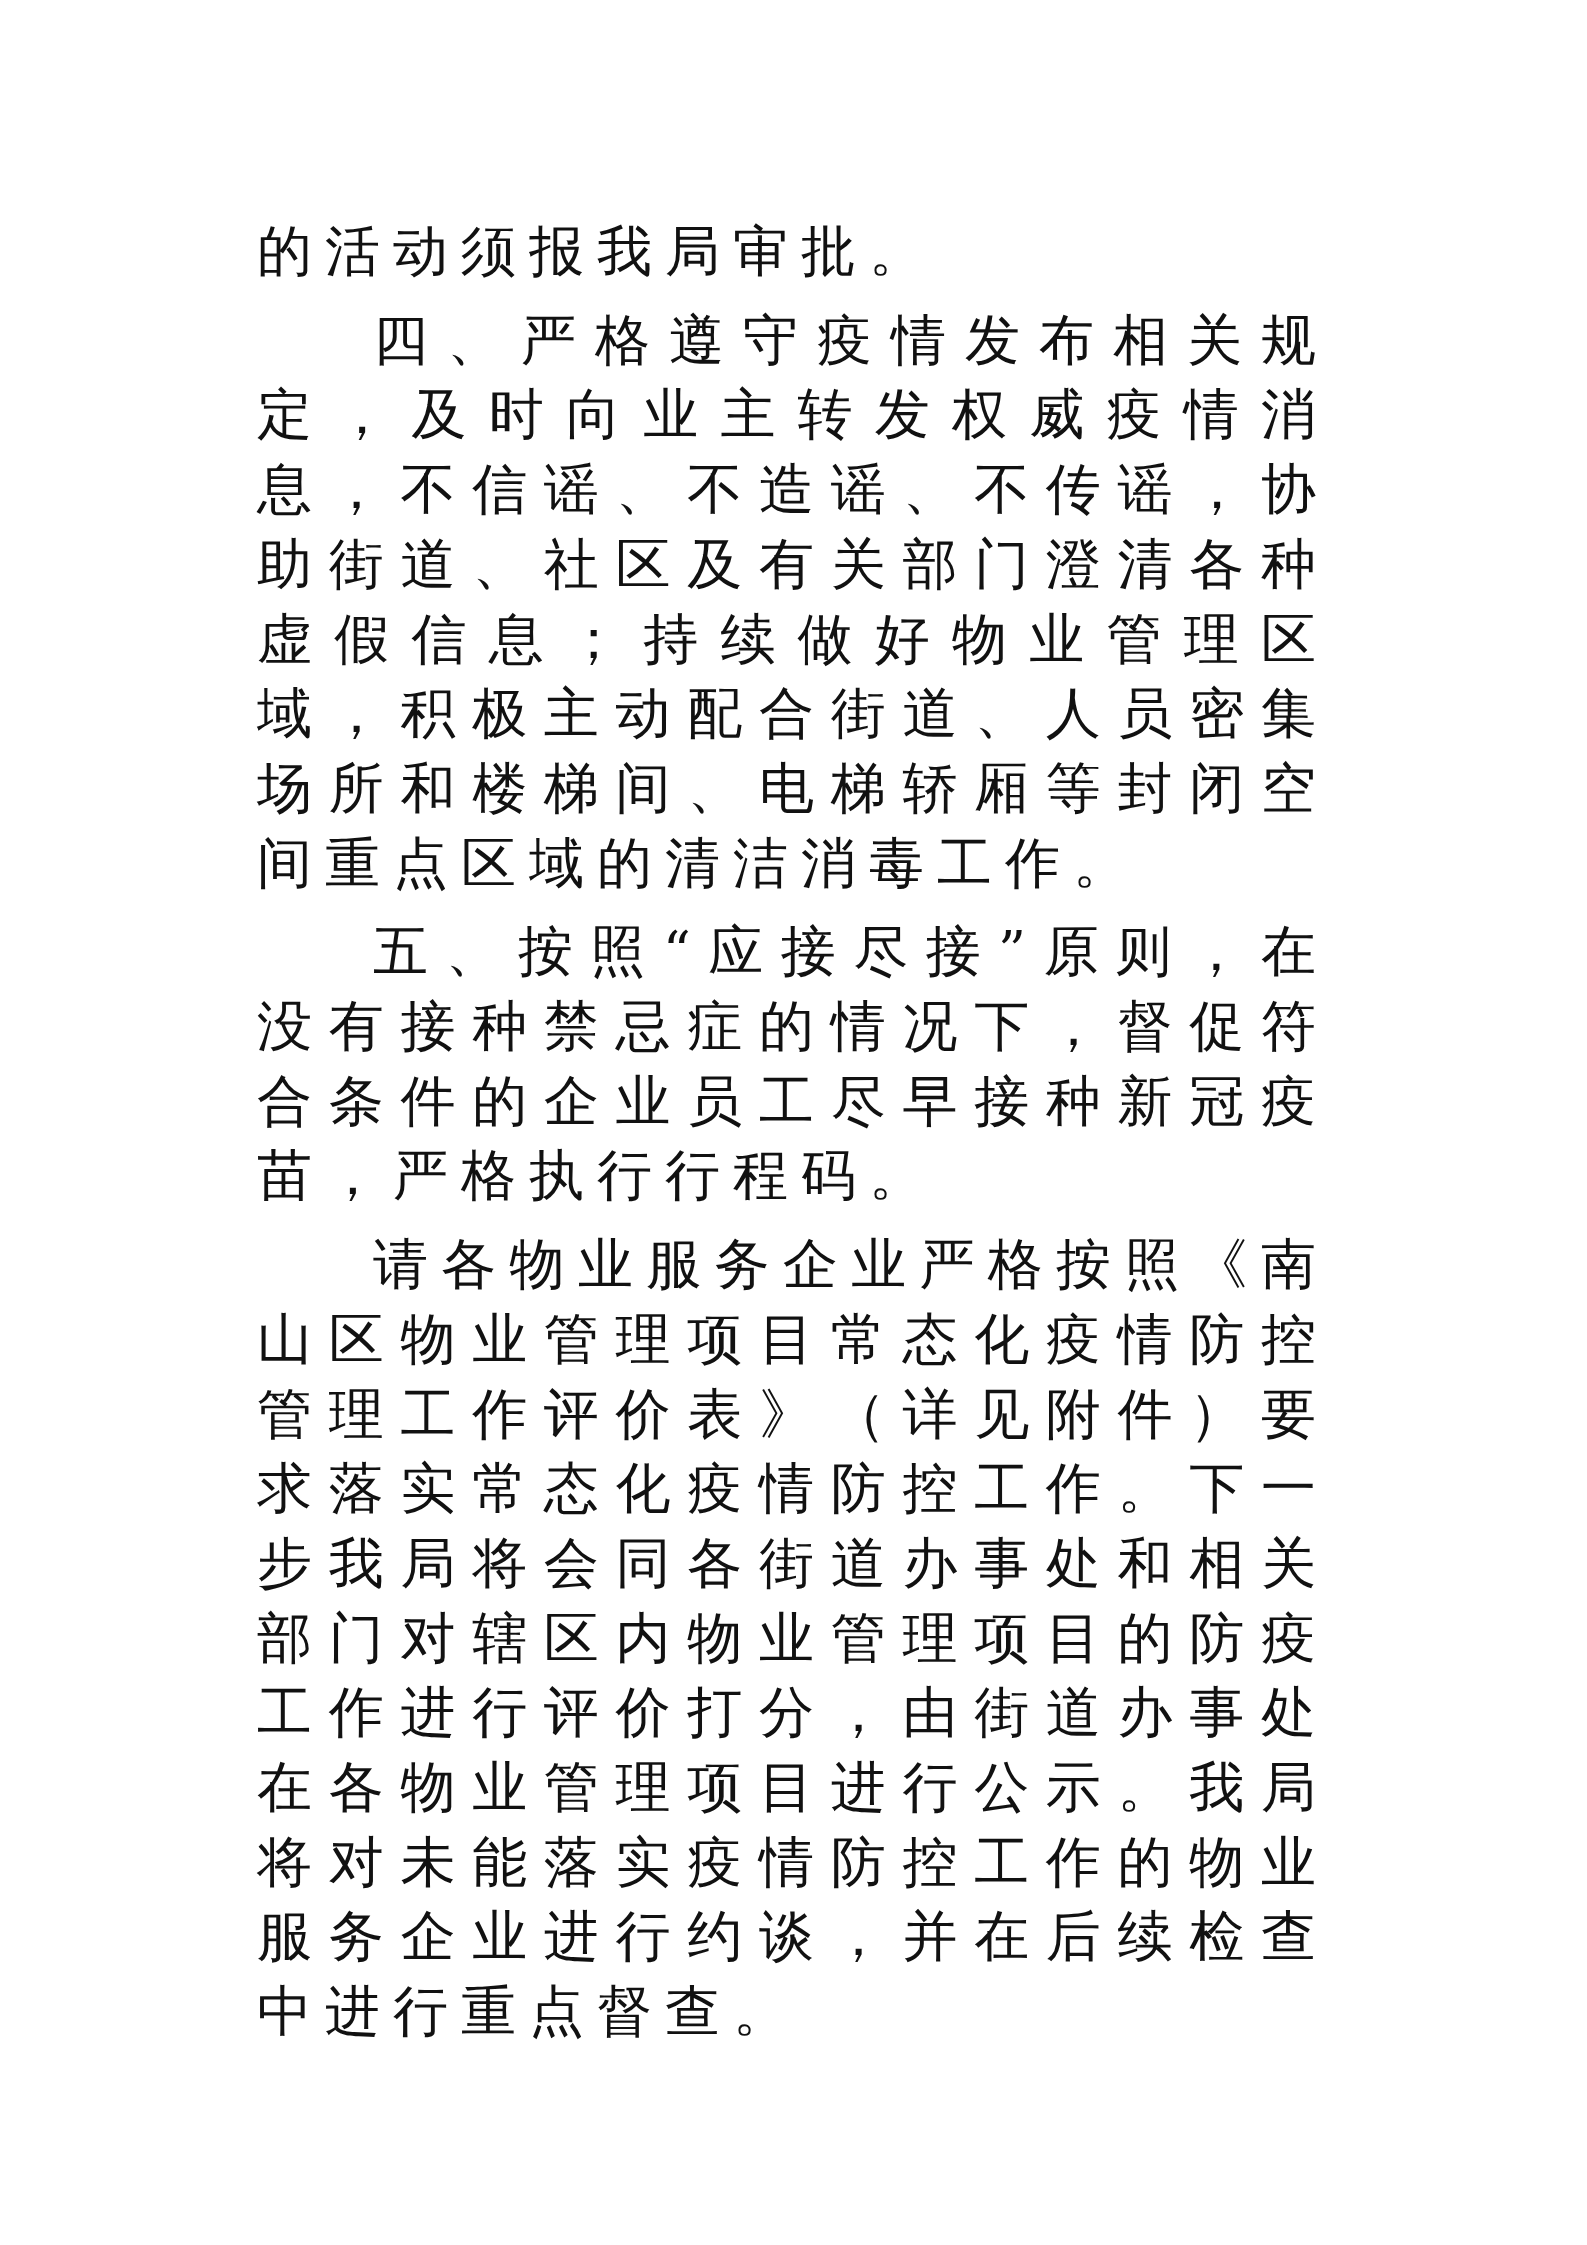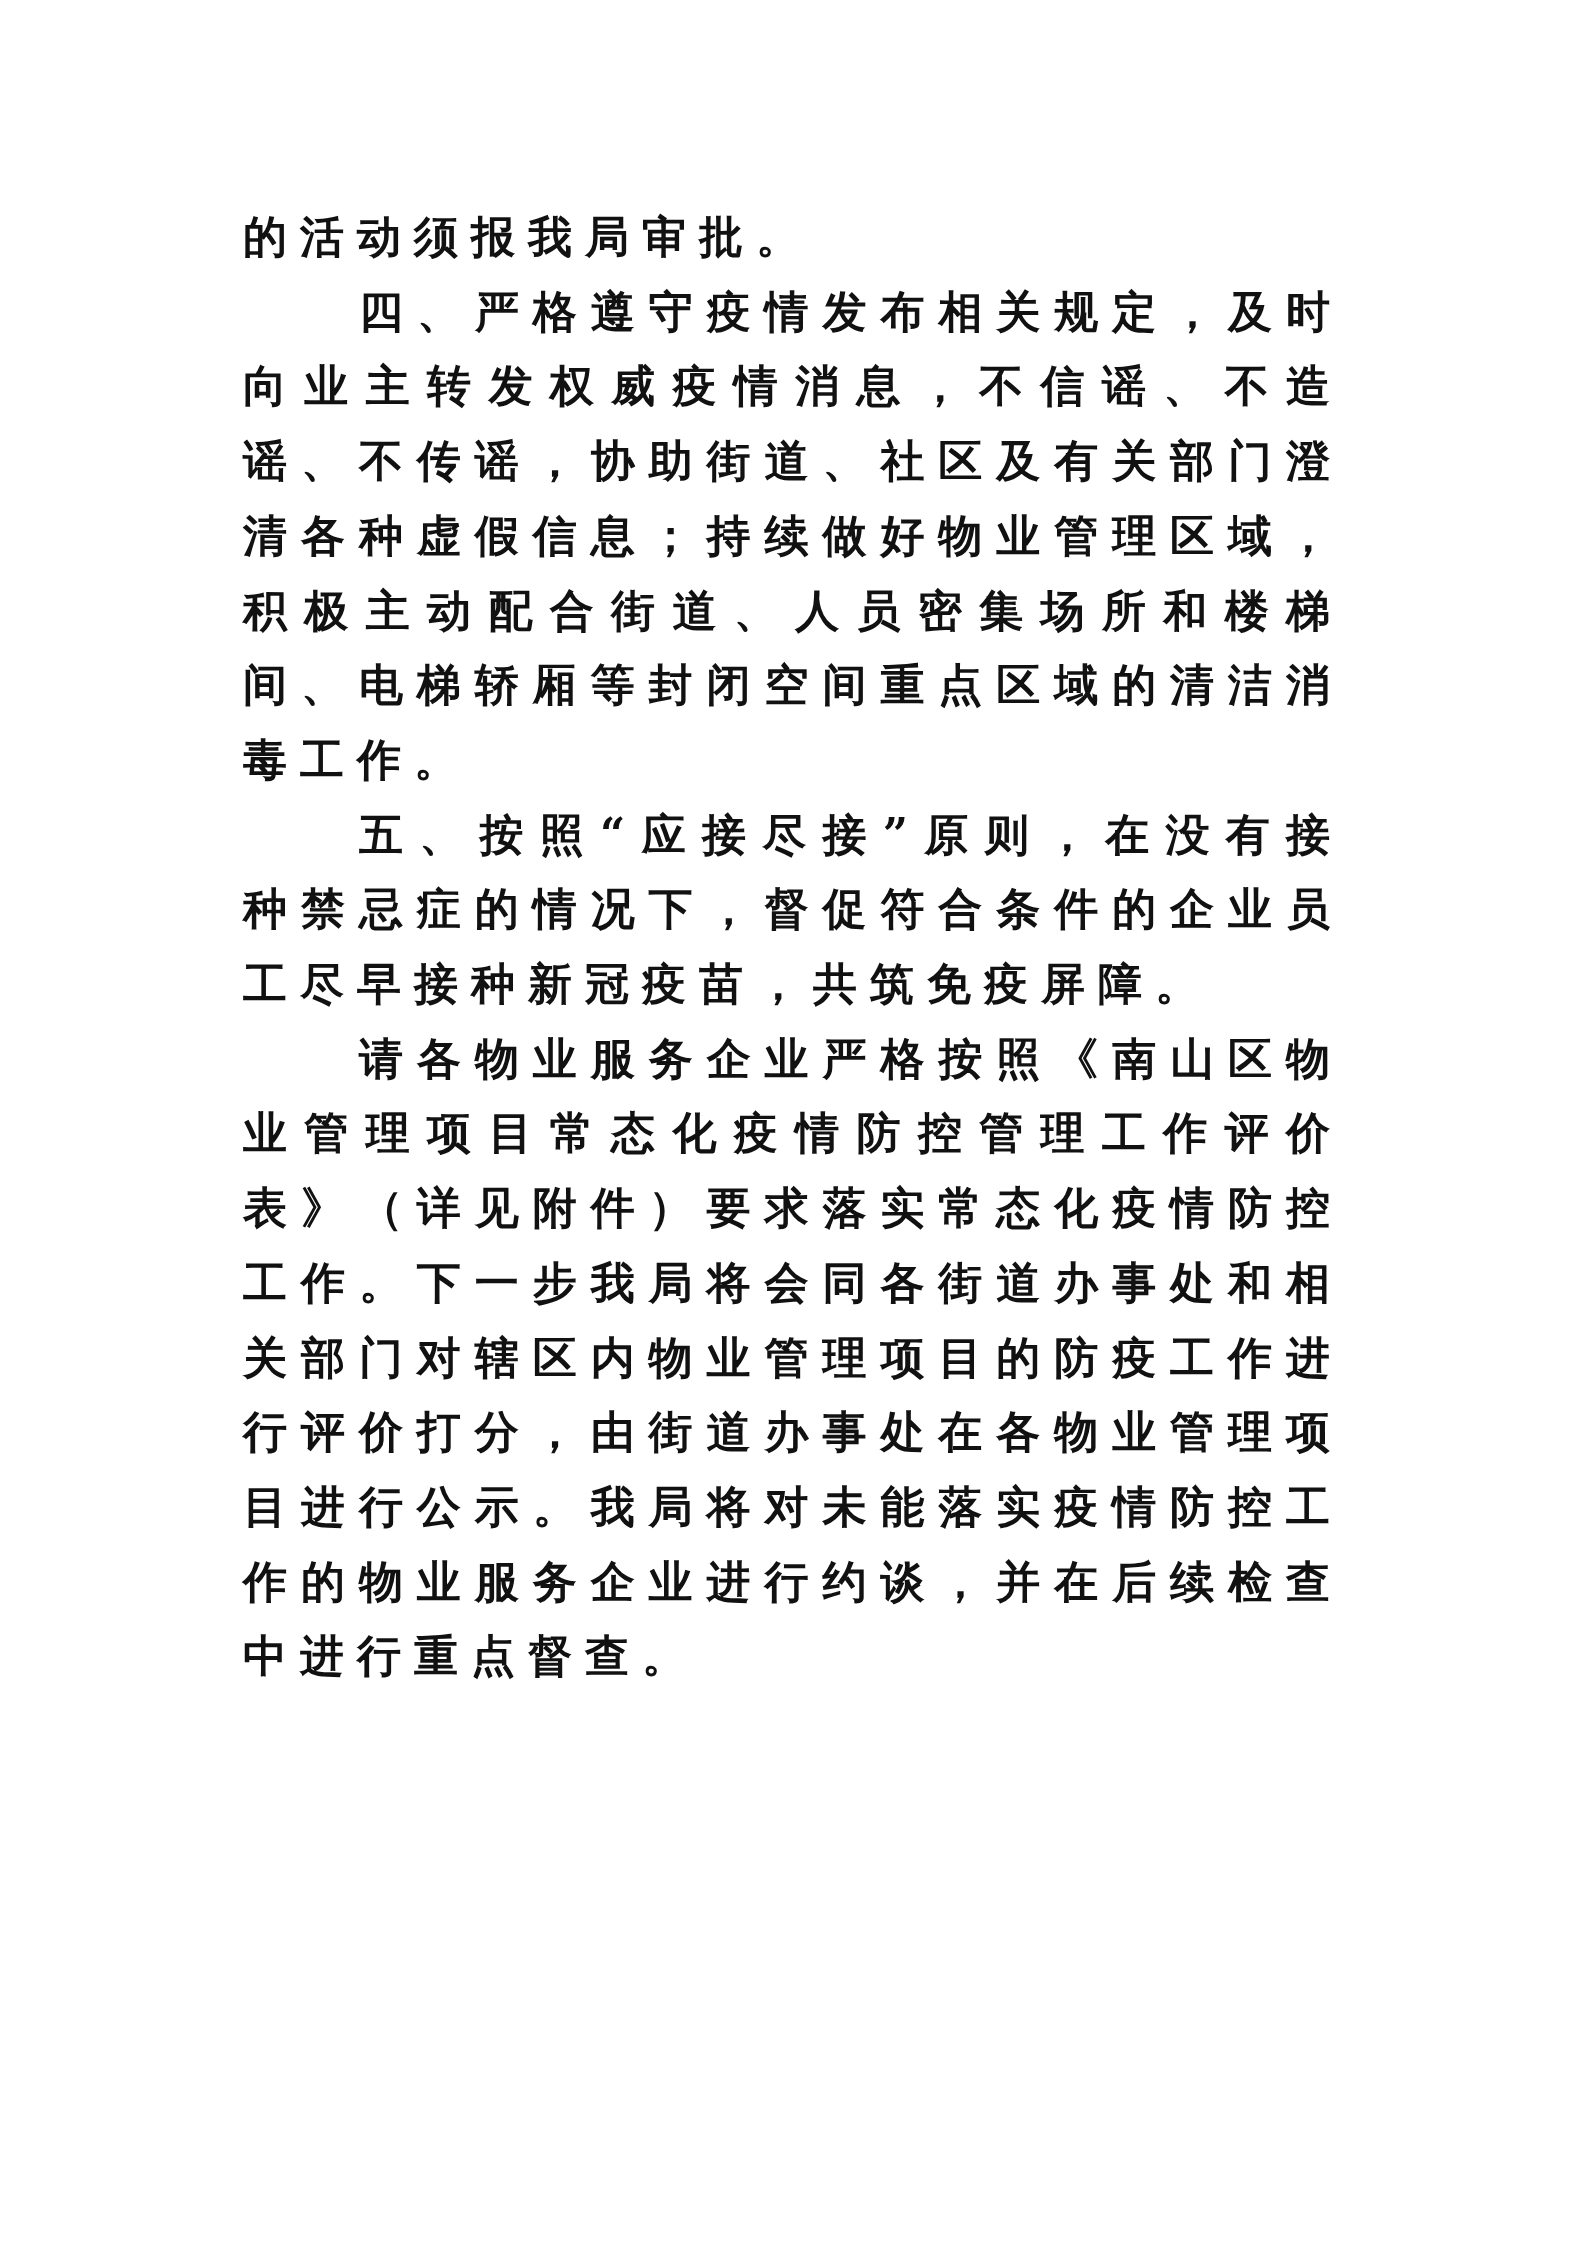--- a/index.html
+++ b/index.html
@@ -15,35 +15,34 @@
     font-family: "DejaVu Serif", "Liberation Serif", serif;
     color: #111111;
   }
   .page {
     position: absolute;
     left: 243px;
     top: 200px;
     width: 1100px;
   }
   .para {
-    margin: 0;
-    font-size: 44px;
+    margin: 14px;
+    font-size: 55px;
     line-height: 74.7px;
     letter-spacing: 13px;
     text-align: justify;
     text-justify: inter-character;
     word-break: break-all;
-    font-weight: bold;
   }
   .para.indent {
     text-indent: 116px;
   }
 </style>
 </head>
 <body>
 
 <div class="page">
   <p class="para">的活动须报我局审批。</p>
   <p class="para indent">四、严格遵守疫情发布相关规定，及时向业主转发权威疫情消息，不信谣、不造谣、不传谣，协助街道、社区及有关部门澄清各种虚假信息；持续做好物业管理区域，积极主动配合街道、人员密集场所和楼梯间、电梯轿厢等封闭空间重点区域的清洁消毒工作。</p>
-  <p class="para indent">五、按照“应接尽接”原则，在没有接种禁忌症的情况下，督促符合条件的企业员工尽早接种新冠疫苗，共筑免疫屏障。</p>
+  <p class="para indent">五、按照“应接尽接”原则，在没有接种禁忌症的情况下，督促符合条件的企业员工尽早接种新冠疫苗，严格执行行程码。</p>
   <p class="para indent">请各物业服务企业严格按照《南山区物业管理项目常态化疫情防控管理工作评价表》（详见附件）要求落实常态化疫情防控工作。下一步我局将会同各街道办事处和相关部门对辖区内物业管理项目的防疫工作进行评价打分，由街道办事处在各物业管理项目进行公示。我局将对未能落实疫情防控工作的物业服务企业进行约谈，并在后续检查中进行重点督查。</p>
 
 </div>
 
 </body></html>

